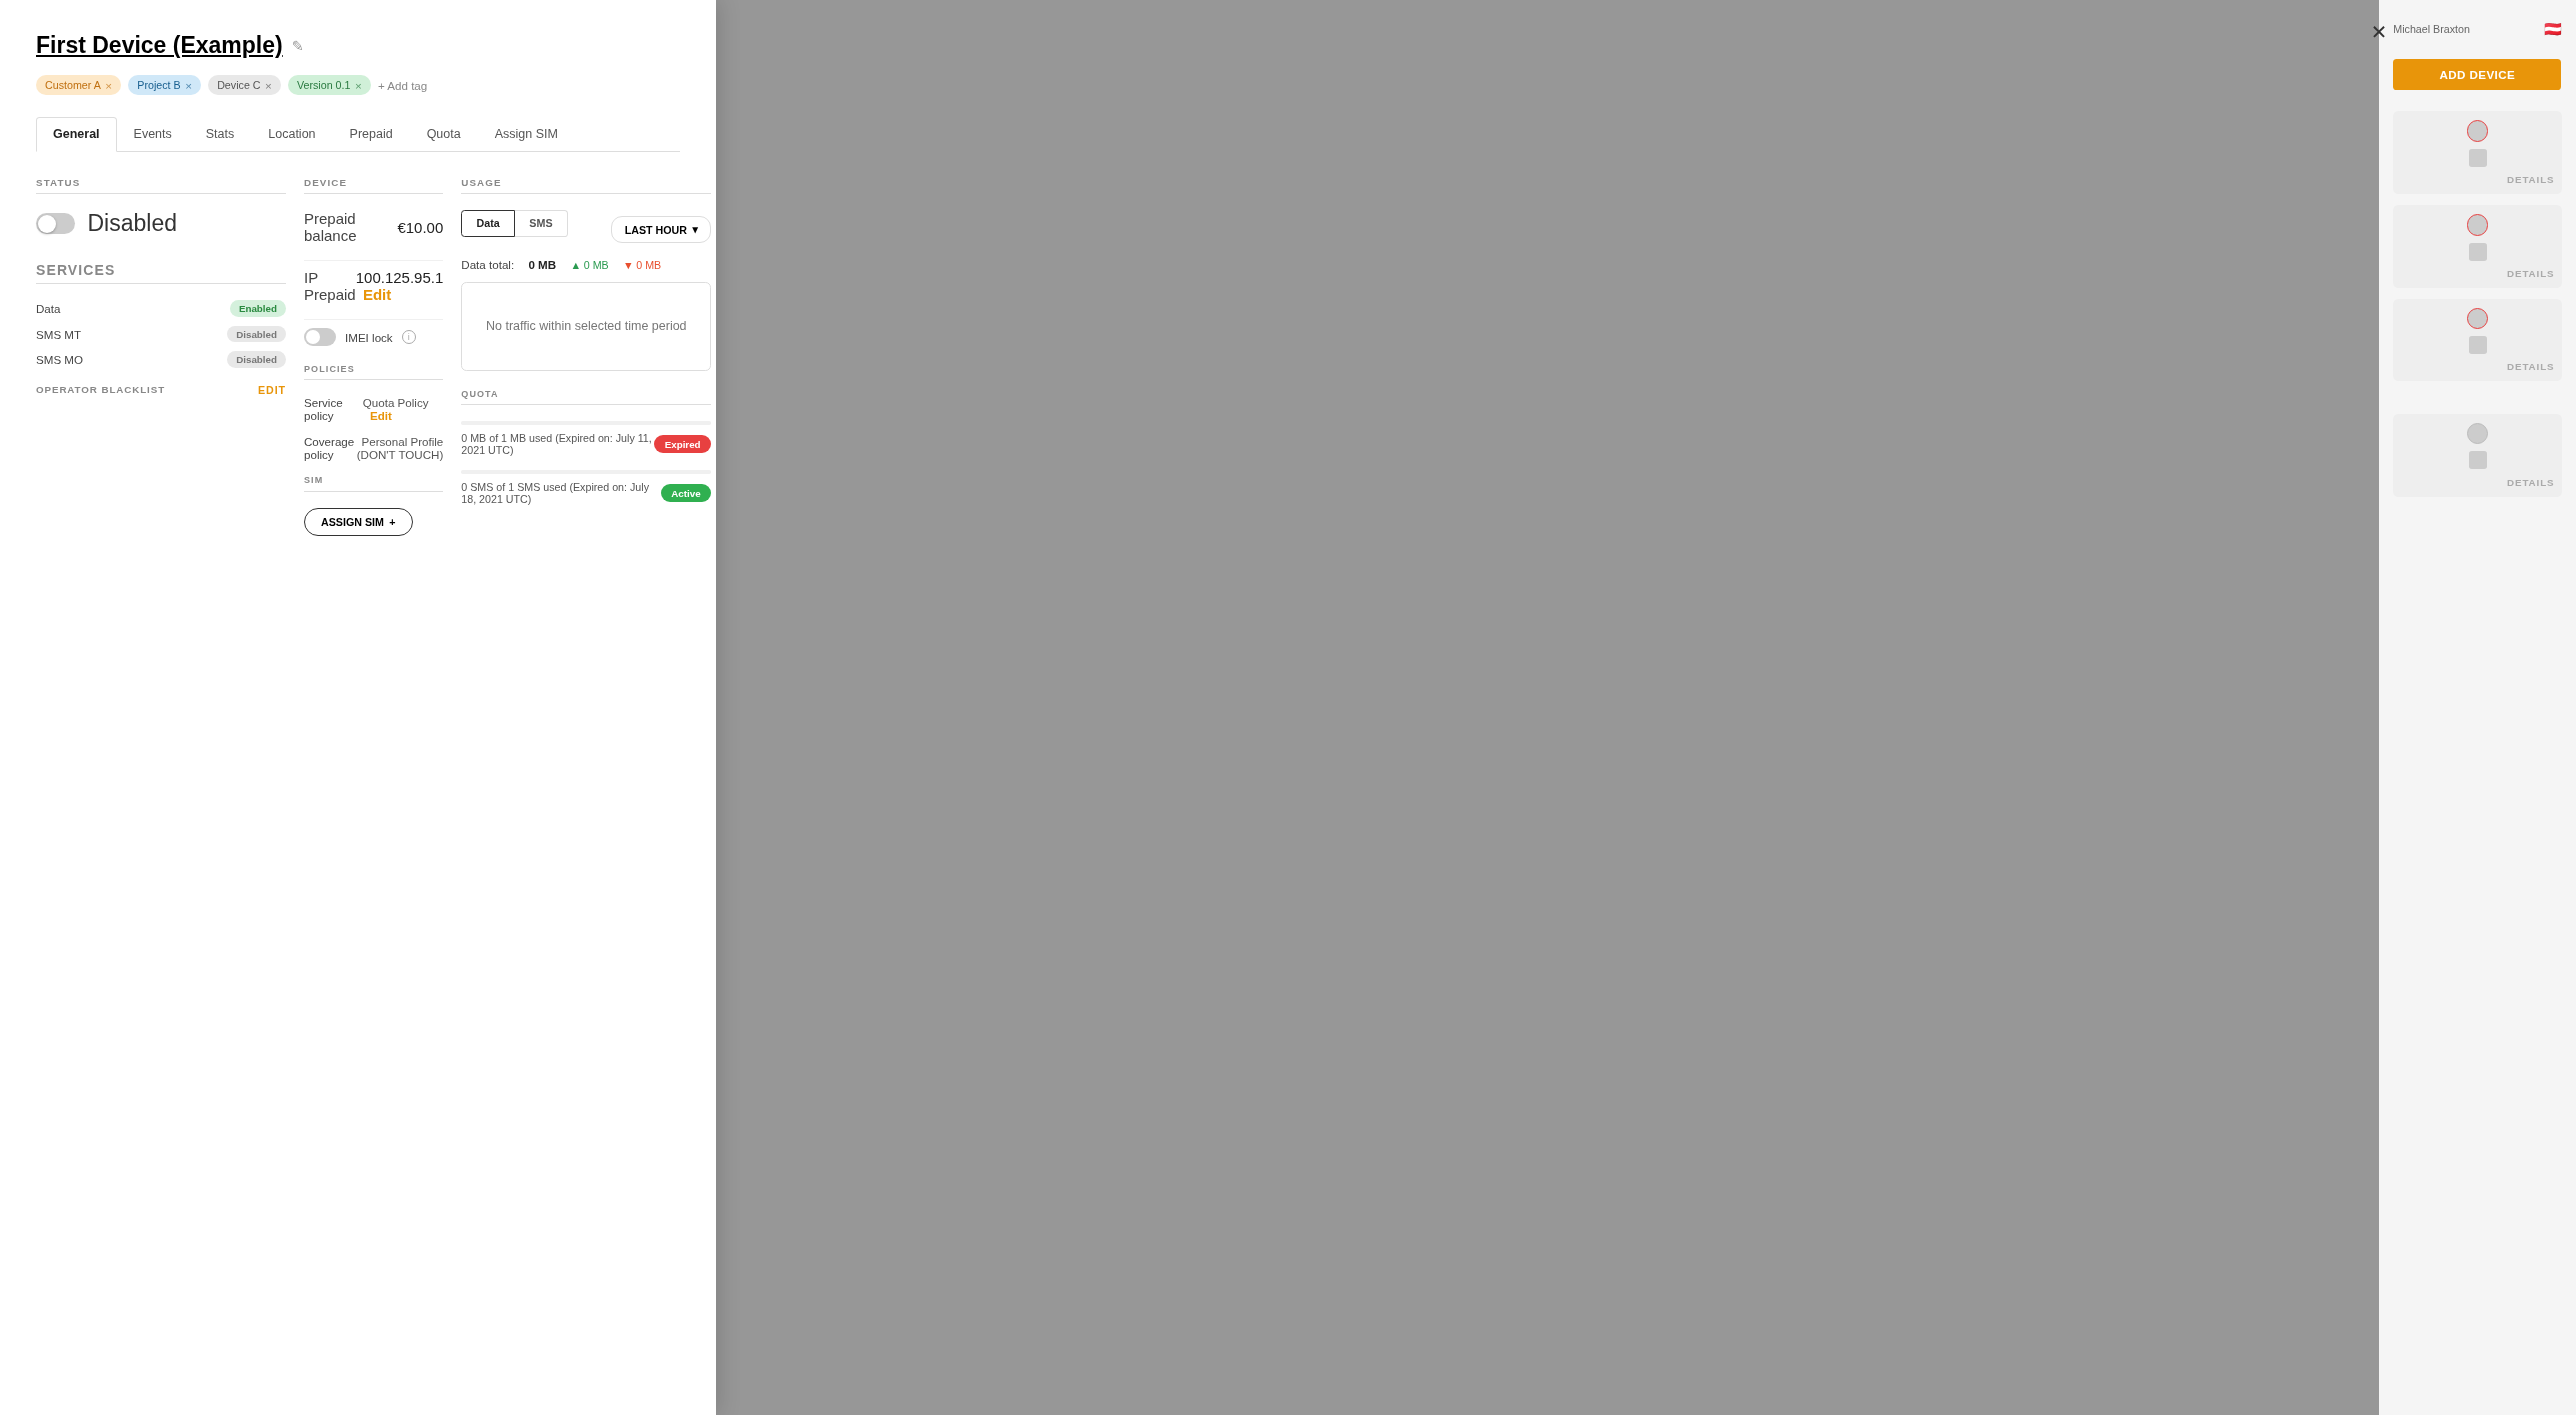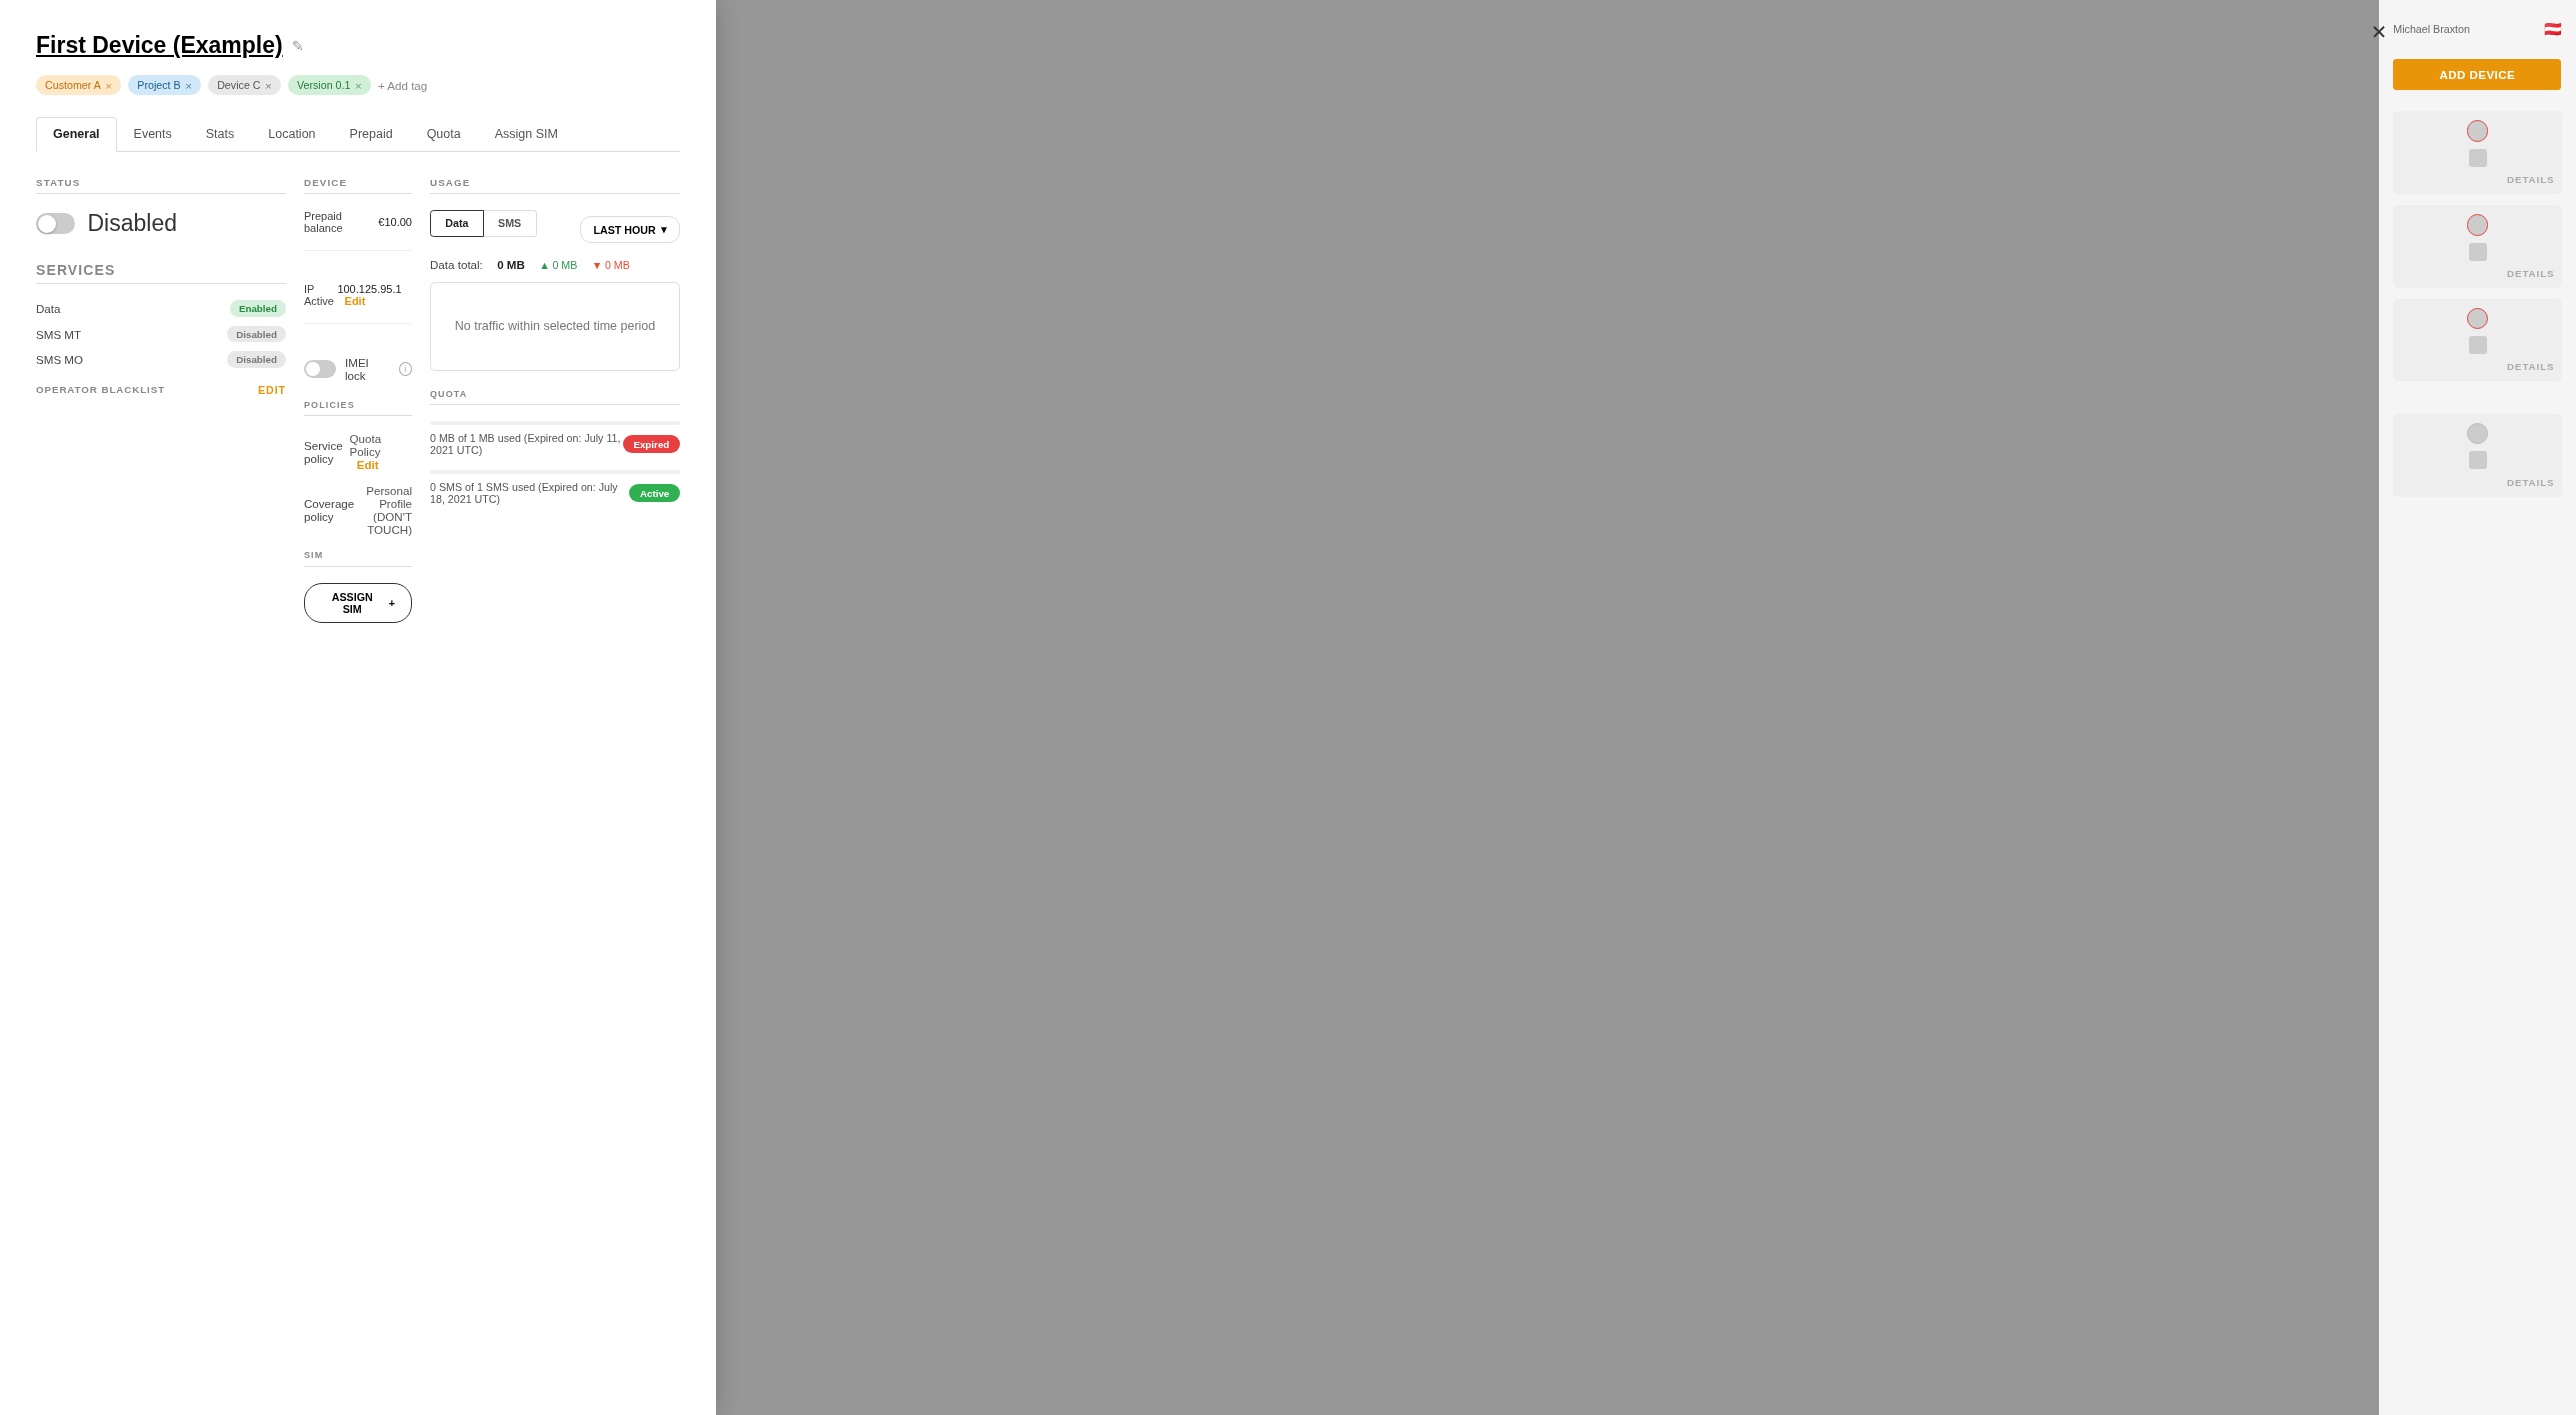--- a/index.html
+++ b/index.html
@@ -265,24 +265,24 @@
       text-transform: uppercase;
     }
     .edit-link { color: #e8950a; font-weight: 600; text-transform: uppercase; cursor: pointer; font-size: 10.7px; }
 
     
     .device-section {}
     .device-row {
       display: flex;
       justify-content: space-between;
       align-items: center;
-      margin-bottom: 32px;
+      margin-bottom: 8px;
       padding-bottom: 16px;
       border-bottom: 0.9px solid #f0f0f0;
-      font-size: 11px;
+      font-size: 15px;
       color: #444;
     }
     .device-row:last-child { border-bottom: none; }
     .device-value { color: #222; font-weight: 500; }
     .device-value.edit-inline { color: #e8950a; font-weight: 600; cursor: pointer; margin-left: 7.2px; }
 
     .imei-row {
       display: flex;
       align-items: center;
       gap: 9px;
@@ -546,21 +546,21 @@
 
     <div class="device-section">
       <div class="section-title">DEVICE</div>
 
       <div class="device-row">
         <span>Prepaid balance</span>
         <span class="device-value">€10.00</span>
       </div>
 
       <div class="device-row">
-        <span>IP Active</span>
+        <span>IP Prepaid</span>
         <span>
           <span class="device-value">100.125.95.1</span>
           <span class="device-value edit-inline">Edit</span>
         </span>
       </div>
 
       <div class="imei-row">
         <div class="toggle-small">
           <div class="toggle-small-knob"></div>
         </div>

